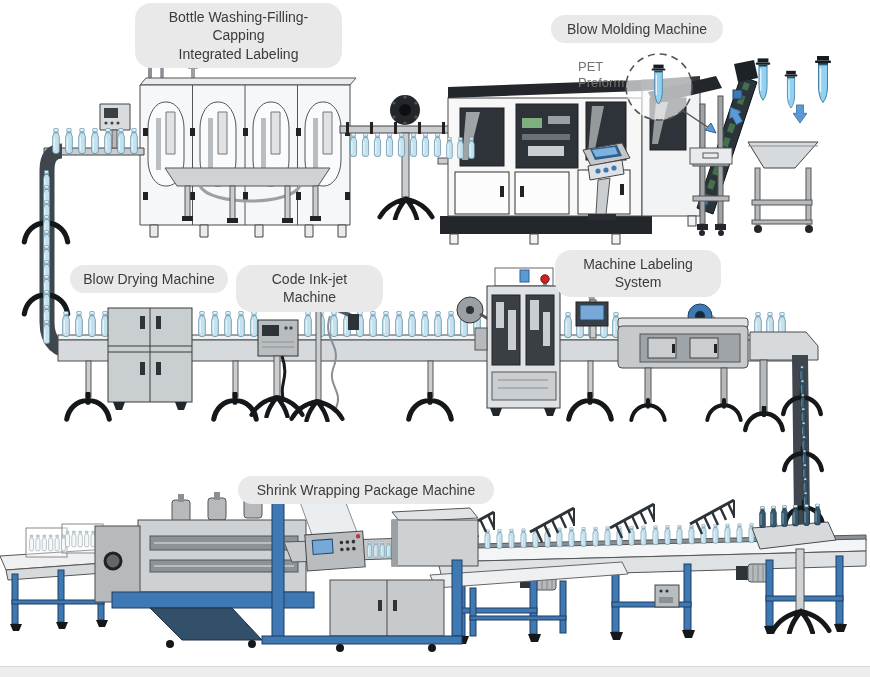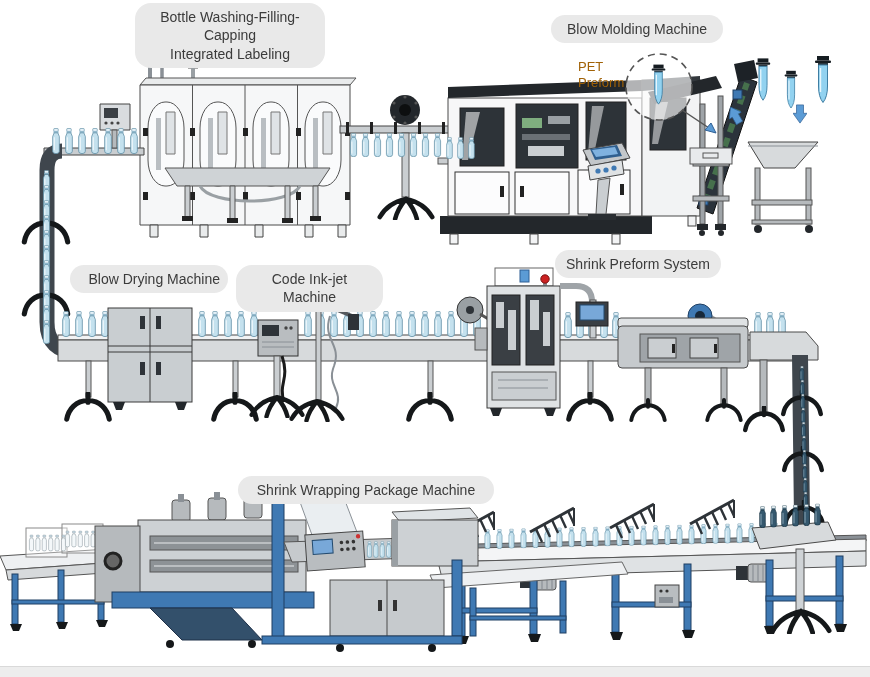--- a/index.html
+++ b/index.html
@@ -1,21 +1,21 @@
 <!DOCTYPE html>
 <html><head>
 <meta charset="utf-8">
 <style>
   html,body{margin:0;padding:0;background:#ffffff;}
   .canvas{position:relative;width:870px;height:677px;background:#ffffff;overflow:hidden;
           font-family:"Liberation Sans",sans-serif;}
   .canvas svg{position:absolute;left:0;top:0;}
   .pill{position:absolute;background:#e9e9e9;border-radius:16px;color:#3b3b3b;
         font-size:14px;line-height:1.32;text-align:center;padding:5px 8px;box-sizing:border-box;}
-  .pet{position:absolute;color:#a16207;font-size:13px;line-height:1.25;width:58px;}
+  .pet{position:absolute;color:#737373;font-size:13px;line-height:1.25;width:58px;}
   .footerbar{position:absolute;left:0;top:666px;width:870px;height:11px;background:#ededed;border-top:1px solid #d9d9d9;box-sizing:border-box;}
 </style>
 </head>
 <body>
 
 <div class="canvas">
 
 <svg width="870" height="677" viewBox="0 0 870 677">
   <defs>
     <symbol id="b-lt" viewBox="0 0 12 28">
@@ -634,26 +634,26 @@
       <circle cx="340" cy="648" r="4" fill="#15181a"></circle>
           <circle cx="432" cy="648" r="4" fill="#15181a"></circle>
       <rect x="655" y="585" width="24" height="22" fill="#b9bdc0" stroke="#444"></rect>
       <circle cx="661" cy="591" r="1.6" fill="#333"></circle>
           <circle cx="667" cy="591" r="1.6" fill="#333"></circle>
       <rect x="659" y="597" width="14" height="6" fill="#8a9096"></rect>
     </g>
   </g>
 </svg>
 
-<div class="pill" style="left:135px;top:3px;width:190px;">
+<div class="pill" style="left:135px;top:3px;width:207px;">
   <span>Bottle Washing-Filling-Capping</span><br>
   <span>Integrated Labeling</span>
 </div>
 <div class="pill" style="left:551px;top:15px;width:172px;">Blow Molding Machine</div>
 <div class="pet" style="left:578px;top:59px;">PET Preform</div>
-<div class="pill" style="left:70px;top:265px;width:158px;text-align:right;">Blow Drying Machine</div>
+<div class="pill" style="left:70px;top:265px;width:158px;">Blow Drying Machine</div>
 <div class="pill" style="left:236px;top:265px;width:147px;">Code Ink-jet Machine</div>
-<div class="pill" style="left:555px;top:250px;width:166px;">Shrink Preform System</div>
+<div class="pill" style="left:555px;top:250px;width:166px;">Machine Labeling System</div>
 <div class="pill" style="left:238px;top:476px;width:256px;">Shrink Wrapping Package Machine</div>
 
 <div class="footerbar"></div>
 
 </div>
 
 </body></html>

